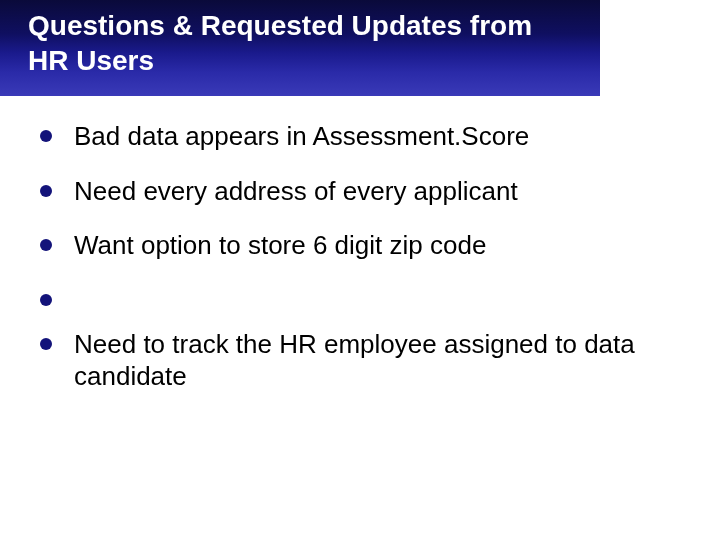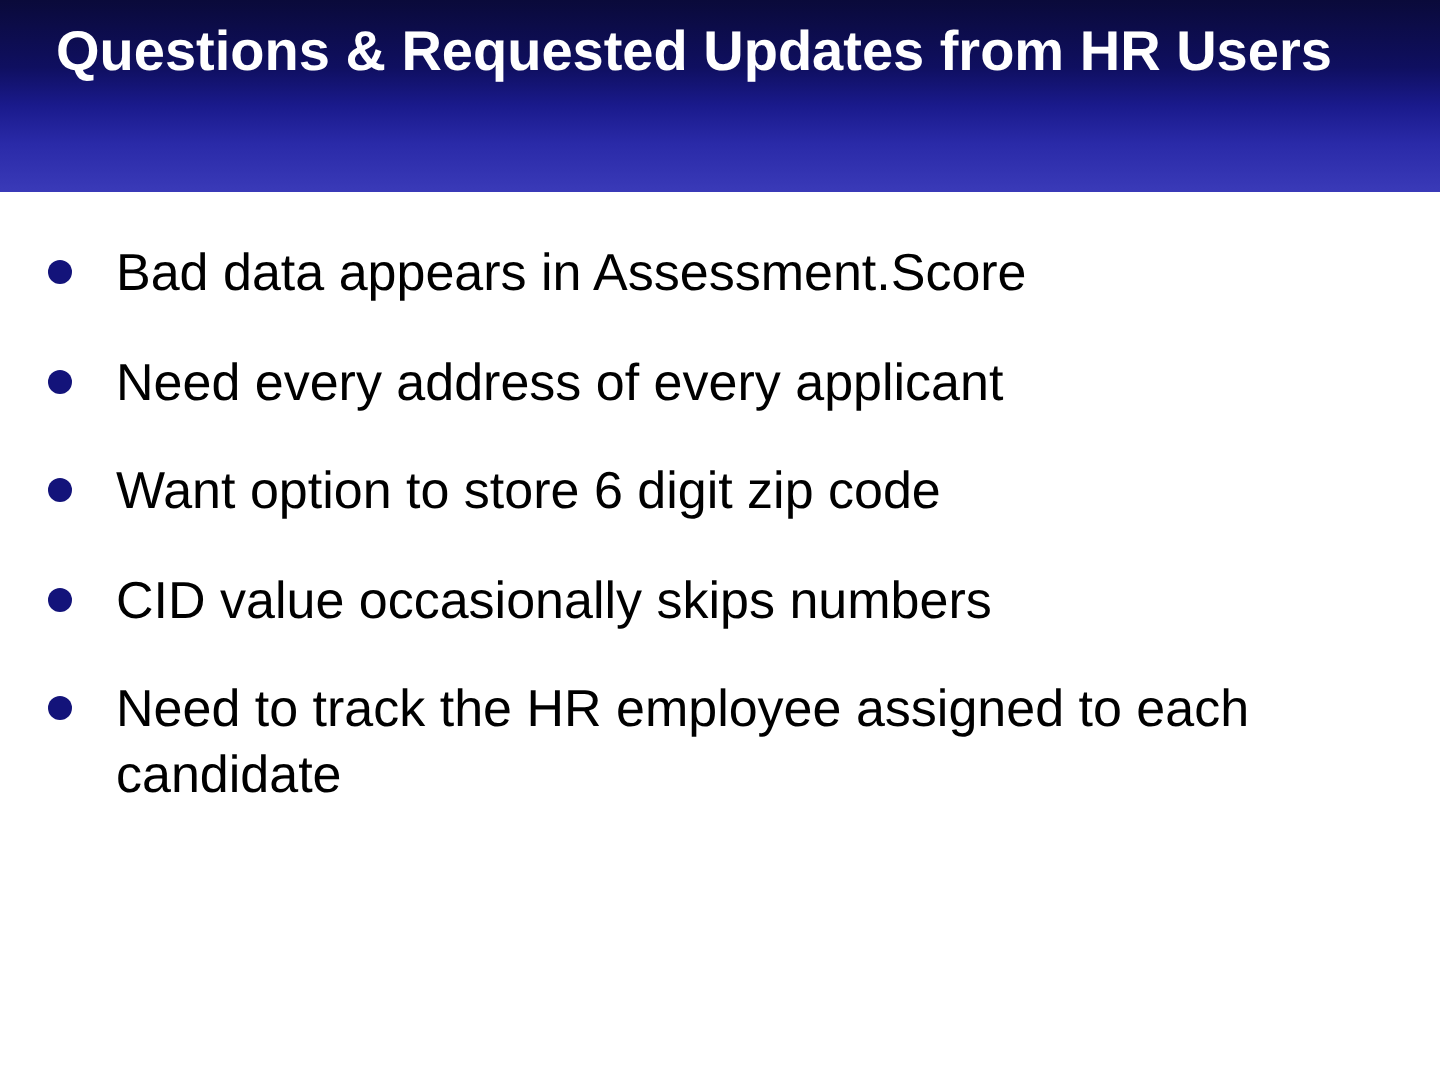--- a/index.html
+++ b/index.html
@@ -10,33 +10,33 @@
     overflow: hidden;
   }
   .slide {
     width: 720px;
     height: 540px;
     position: relative;
   }
   .title-band {
     background: linear-gradient(to bottom, #0a0a3a 0%, #0f0f60 35%, #1a1a8c 55%, #2a2aa8 75%, #3a3ab8 100%);
     height: 96px;
-    width: 720px;
+    width: 600px;
     display: flex;
     align-items: flex-start;
     padding: 8px 28px 0 28px;
   }
   .title-text {
     color: #ffffff;
     font-size: 28px;
     font-weight: bold;
     line-height: 1.25;
   }
   .content {
-    padding: 24px 40px 0 24px;
+    padding: 24px 40px 0 40px;
   }
   .bullet-row {
     display: flex;
     align-items: flex-start;
     margin-bottom: 22px;
   }
   .bullet-dot {
     width: 12px;
     height: 12px;
     border-radius: 50%;
@@ -72,24 +72,23 @@
       <div class="bullet-text">Need every address of every applicant</div>
     </div>
 
     <div class="bullet-row">
       <div class="bullet-dot"></div>
       <div class="bullet-text">Want option to store 6 digit zip code</div>
     </div>
 
     <div class="bullet-row">
       <div class="bullet-dot"></div>
-      <div class="bullet-text">CID value occasionally skips numbers</div>
     </div>
 
     <div class="bullet-row">
       <div class="bullet-dot"></div>
-      <div class="bullet-text">Need to track the HR employee assigned to each candidate</div>
+      <div class="bullet-text">Need to track the HR employee assigned to data candidate</div>
     </div>
 
 
   </div>
 
 </div>
 
 </body></html>

